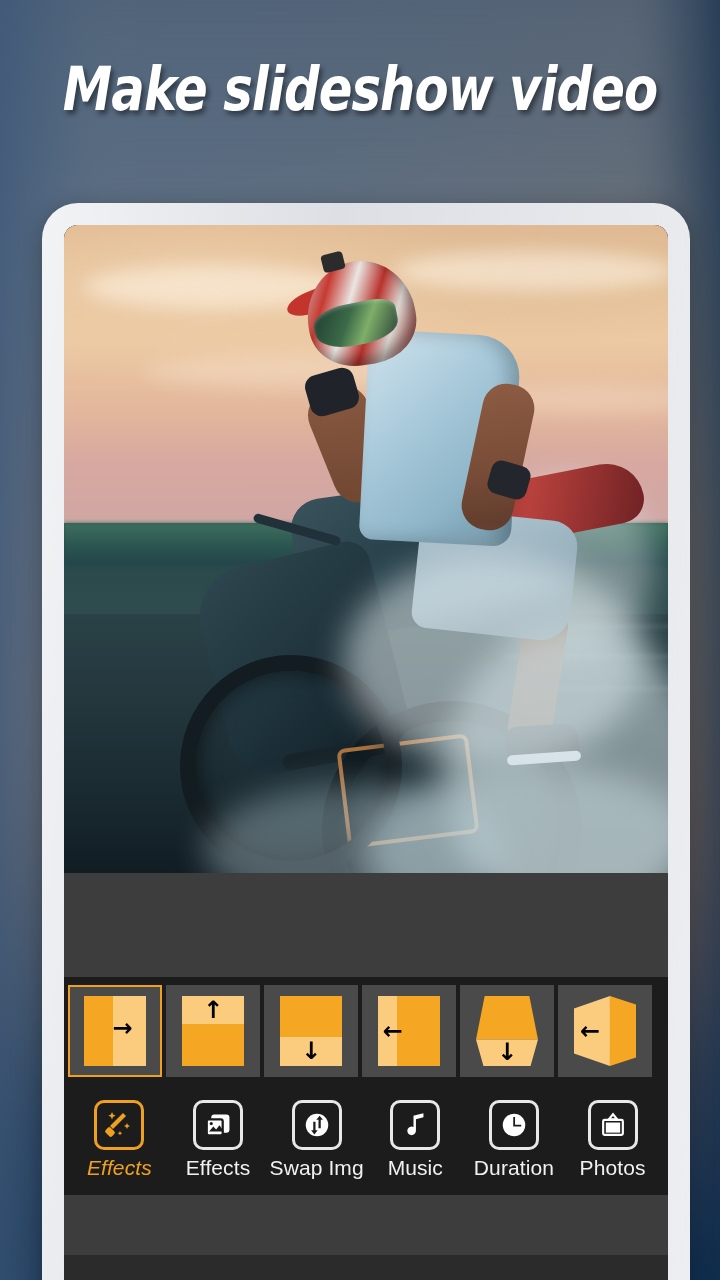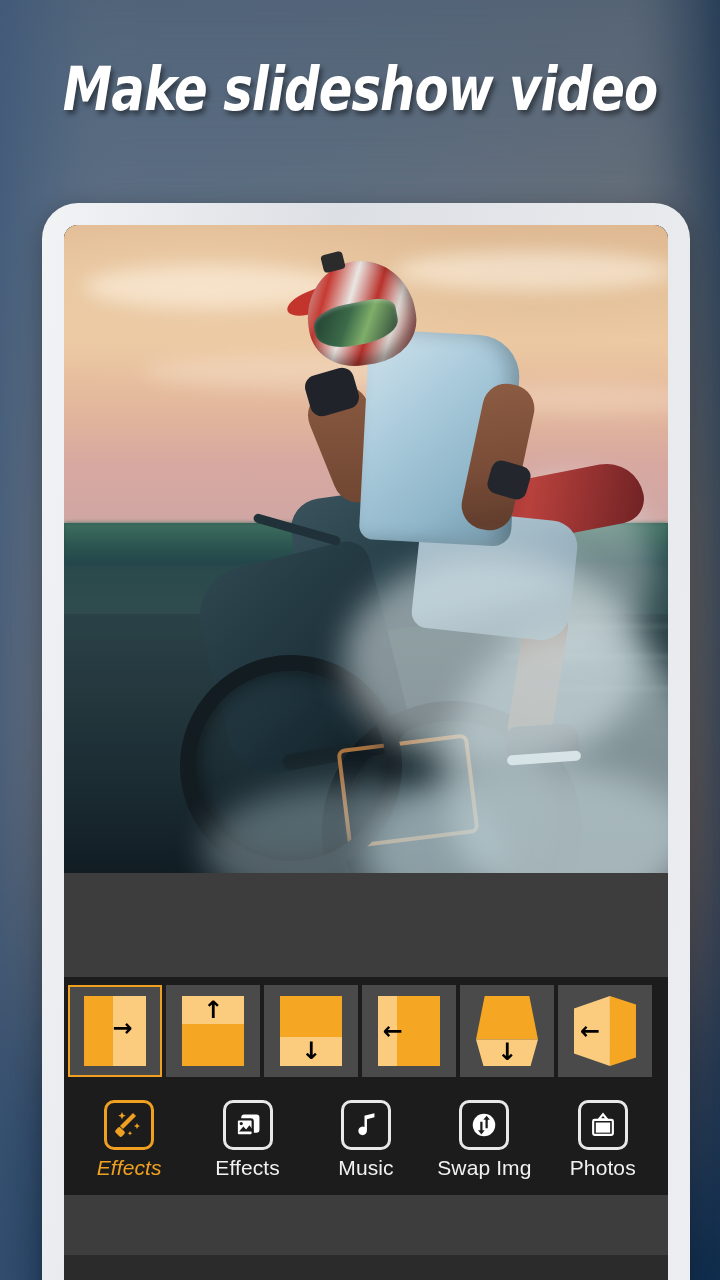--- a/index.html
+++ b/index.html
@@ -341,38 +341,47 @@
        <rect x="10" y="6" width="17" height="17" rx="2" fill="#ffffff"></rect>
        <rect x="4" y="10" width="17" height="17" rx="2" fill="#ffffff" stroke="#1c1c1c"></rect>
        <path d="M6.5 23l4.5-5.5 3 3.2 3.5-4.5 5 6.8z" fill="#1c1c1c" stroke="none"></path>
        <circle cx="8.8" cy="14.5" r="1.7" fill="#1c1c1c" stroke="none"></circle>
      </svg>
           </span>
      <span class="tblabel">Effects</span>
         </div>
         <div class="tbitem">
           <span class="tbicon">
-            <svg width="30" height="30" viewBox="0 0 32 32" fill="#ffffff">
-       <path d="M14 6l11-2.5v4.2L17 9.8v12.4a4.6 4.6 0 1 1-2.6-4.1V6z"></path>
-     </svg>
-          </span>
-     <span class="tblabel">Music</span>
-        </div>
-        <div class="tbitem">
-          <span class="tbicon">
             <svg width="30" height="30" viewBox="0 0 32 32">
        <circle cx="16" cy="16" r="12" fill="#ffffff"></circle>
        <path d="M12 12.5l0 9 -2.3 0 3.5 4.5 3.5-4.5 -2.3 0 0-9z" fill="#1c1c1c"></path>
        <path d="M20 19.5l0-9 2.3 0 -3.5-4.5 -3.5 4.5 2.3 0 0 9z" fill="#1c1c1c"></path>
      </svg>
           </span>
      <span class="tblabel">Swap Img</span>
         </div>
         <div class="tbitem">
           <span class="tbicon">
+            <svg width="30" height="30" viewBox="0 0 32 32" fill="#ffffff">
+       <path d="M14 6l11-2.5v4.2L17 9.8v12.4a4.6 4.6 0 1 1-2.6-4.1V6z"></path>
+     </svg>
+          </span>
+     <span class="tblabel">Music</span>
+        </div>
+        <div class="tbitem">
+          <span class="tbicon">
+            <svg width="30" height="30" viewBox="0 0 32 32">
+       <circle cx="16" cy="16" r="12" fill="#ffffff"></circle>
+       <path d="M15.2 7.4h1.9v8.2h6.6v1.9h-8.5z" fill="#1c1c1c"></path>
+     </svg>
+          </span>
+     <span class="tblabel">Duration</span>
+        </div>
+        <div class="tbitem">
+          <span class="tbicon">
             <svg width="30" height="30" viewBox="0 0 32 32" fill="none" stroke="#ffffff" stroke-width="2.3">
        <path d="M16 4.5l4.5 5.5h-9z"></path>
        <rect x="5.5" y="10.5" width="21" height="16" rx="1.5"></rect>
        <rect x="9.5" y="14.5" width="13" height="8.5" fill="#ffffff"></rect>
      </svg>
           </span>
      <span class="tblabel">Photos</span>
         </div>
       </div>
 

